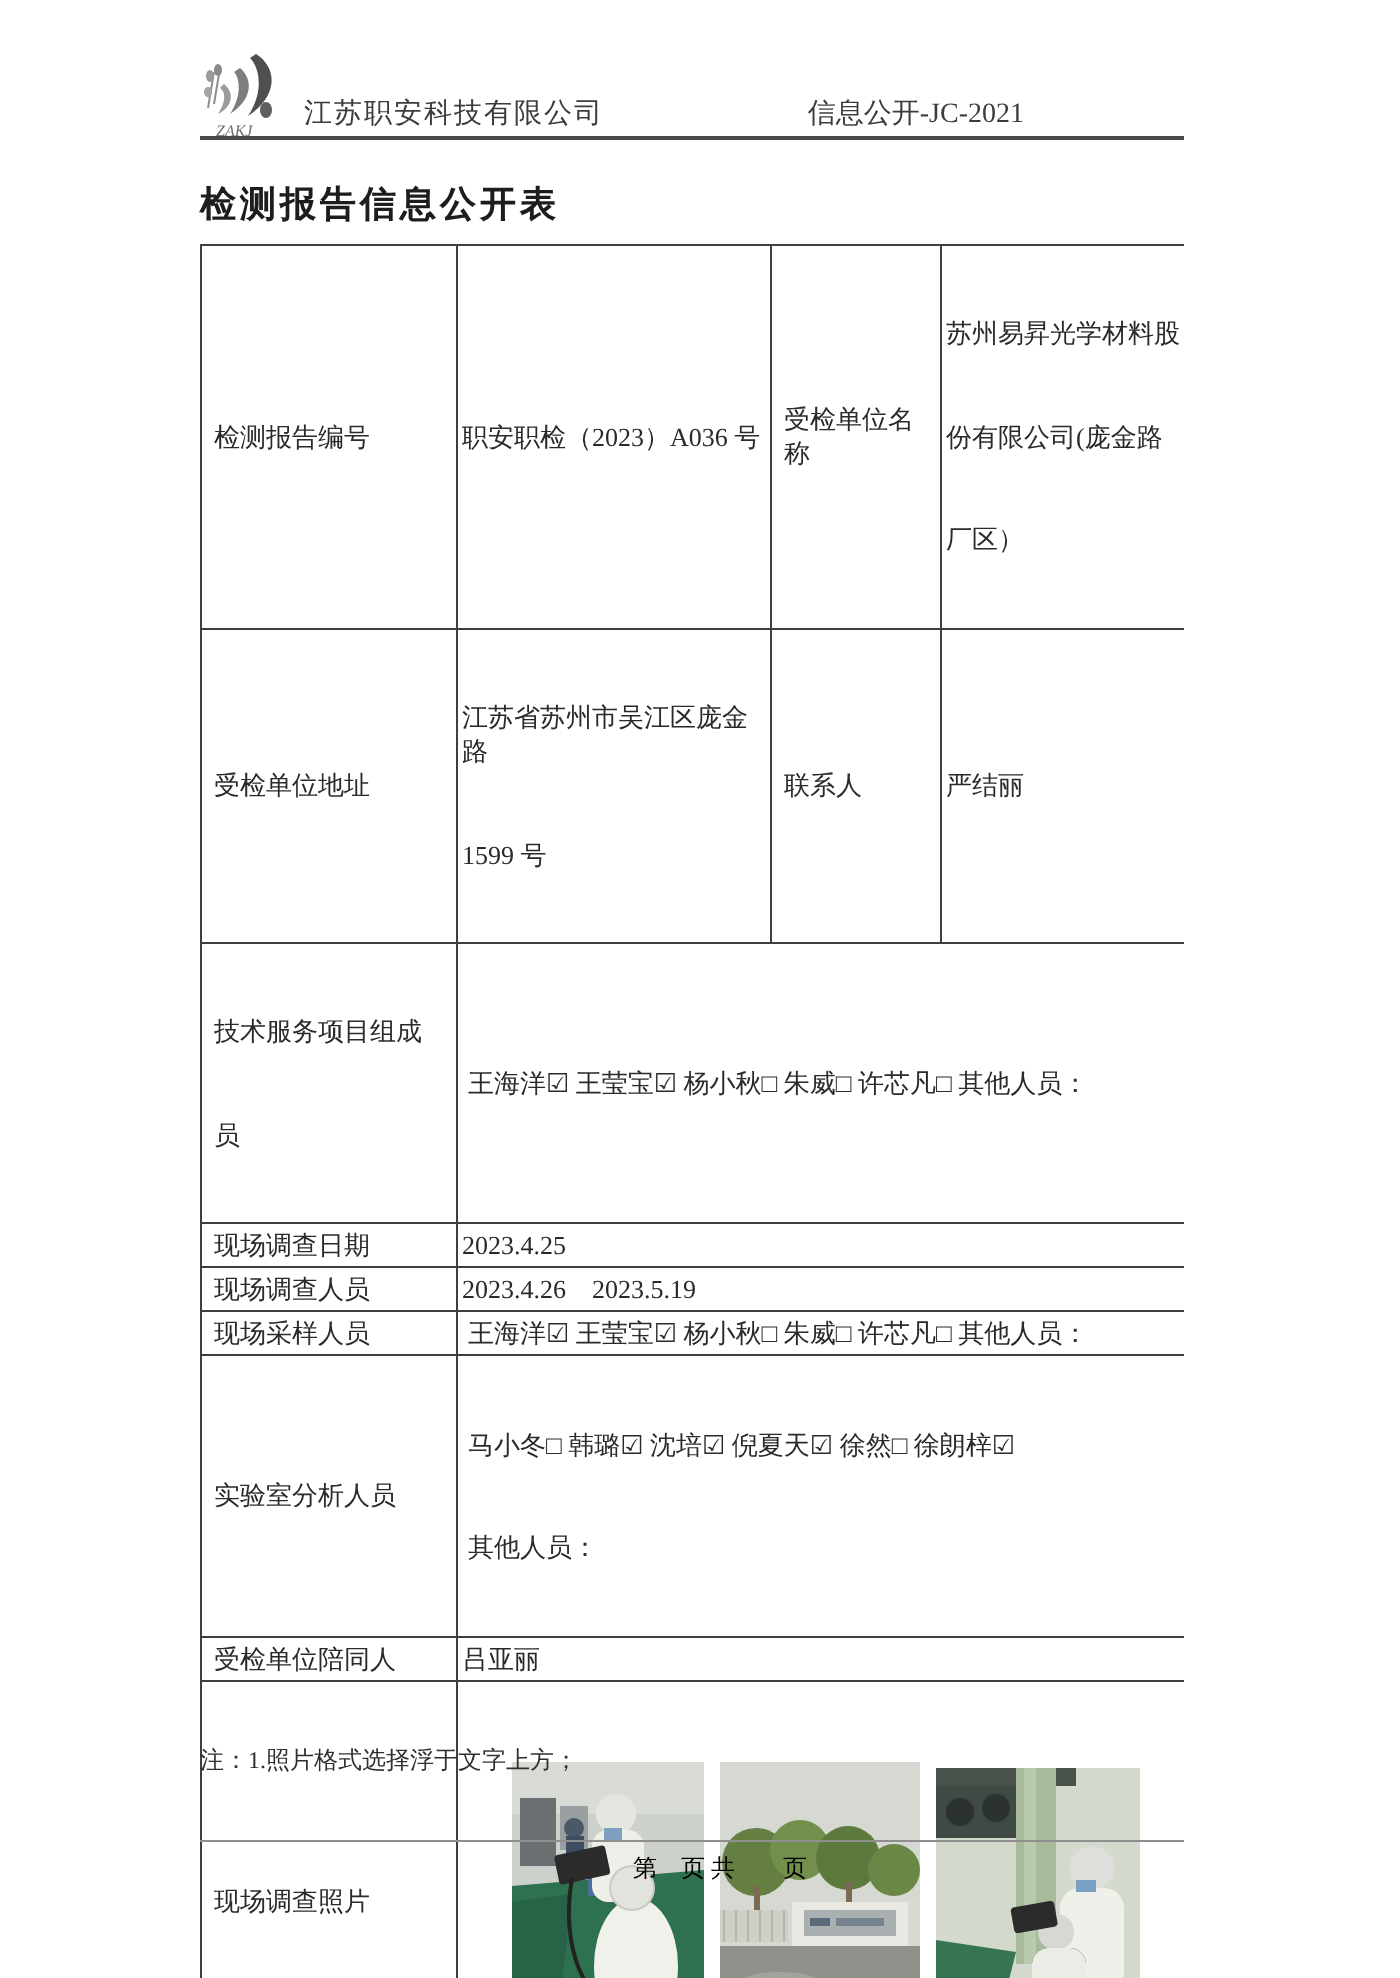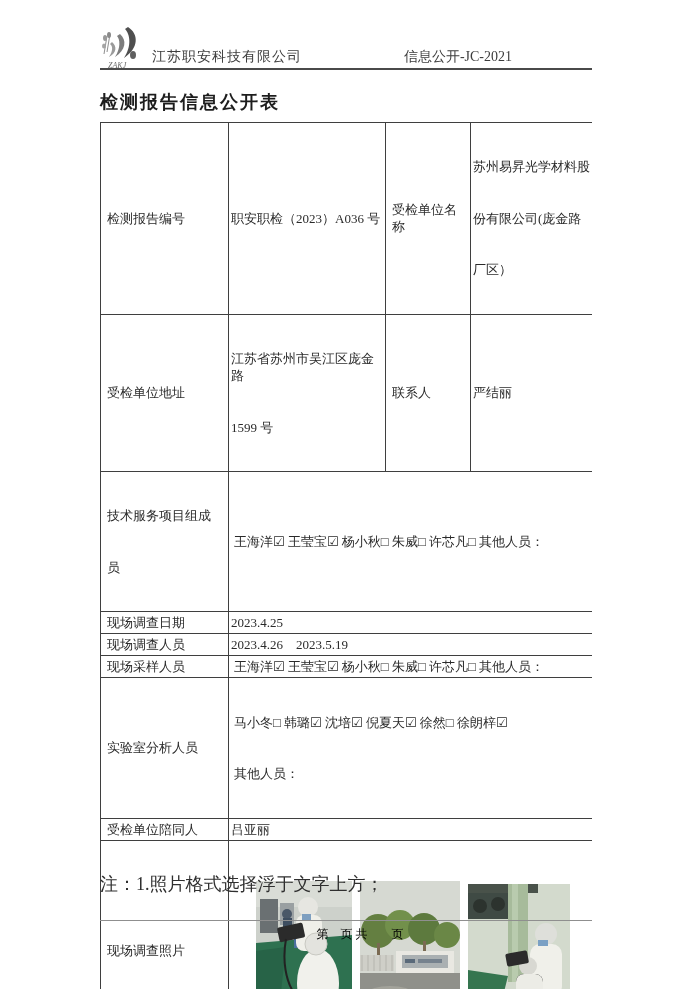--- a/index.html
+++ b/index.html
@@ -22,21 +22,21 @@
                  text-align:left;vertical-align:middle;padding:1px 2px;white-space:pre-wrap;}
   td.lbl{padding:1px 6px;}
   td.left{text-align:left;padding:1px 4px 1px 5px;}
   .ln{display:block;}
 
   
   .photo-strip{display:flex;justify-content:flex-start;align-items:center;gap:8px;padding-left:25px;}
   .photo-strip svg{display:block;}
 
   
-  .doc-note{position:absolute;left:100px;top:872px;font-size:18px;color:#2f2f2f;}
+  .doc-note{position:absolute;left:100px;top:872px;font-size:12px;color:#2f2f2f;}
   .ftr-rule{position:absolute;left:100px;top:920px;width:520px;height:1px;background:#8f8f8f;}
   .ftr-text{position:absolute;left:100px;top:926px;width:520px;text-align:center;
             font-size:12px;color:#000000;white-space:pre-wrap;}
 </style>
 </head>
 <body>
 
 <div class="page">
 
   <svg class="hdr-logo" viewBox="0 0 52 46">

